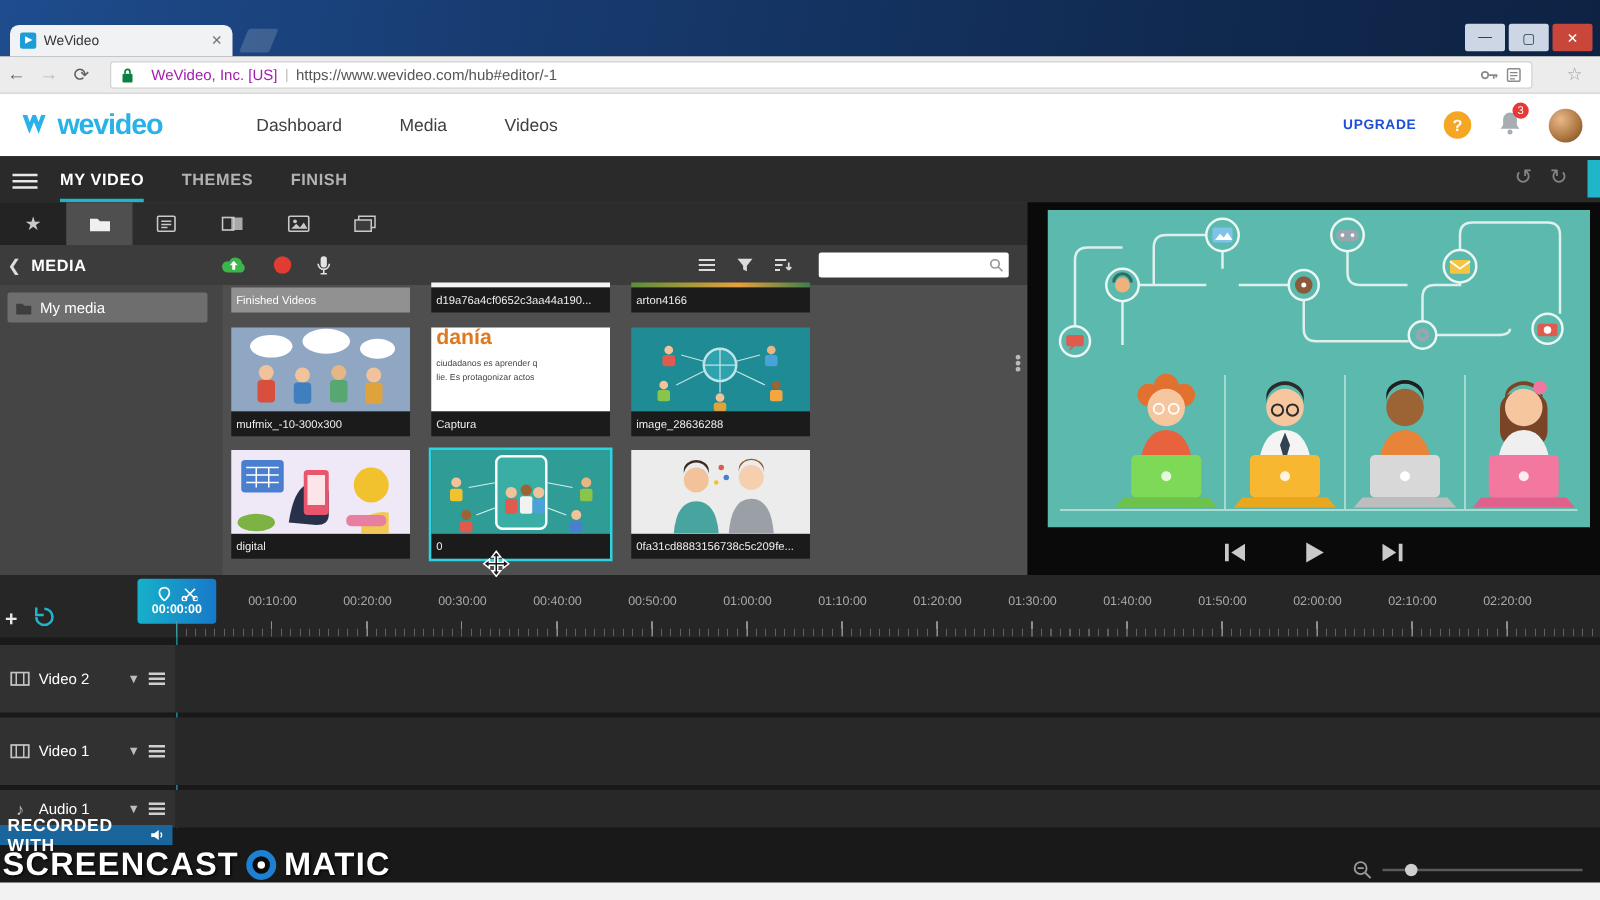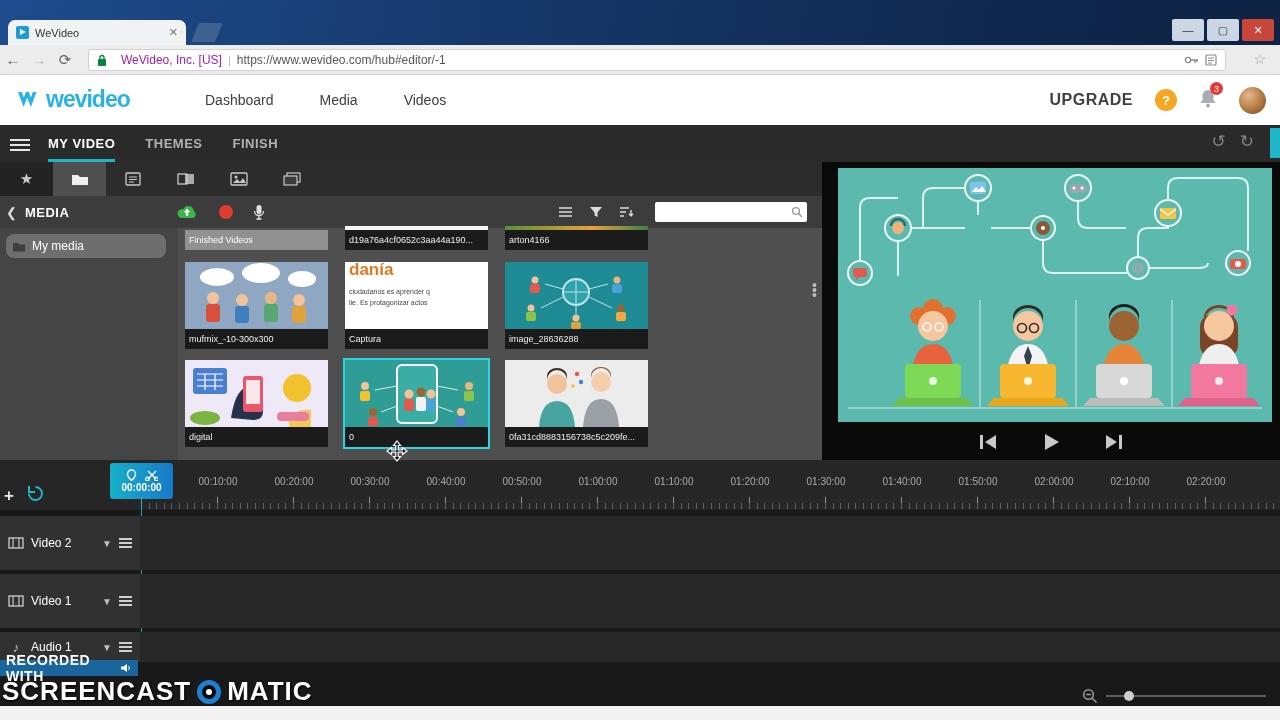--- a/index.html
+++ b/index.html
@@ -33,21 +33,21 @@
   .urltxt { color:#555; font-size:12px; flex:1; }
   .bookmark { position:absolute; right:14px; top:6px; font-size:14px; color:#9aa0a6; }
 
   
   .appheader { position:absolute; left:0; top:75px; width:1280px; height:50px; background:#fff; }
   .logo { position:absolute; left:16px; top:11px; display:flex; align-items:center; gap:4px; }
   .logo .word { font-size:23px; font-weight:bold; color:#29b2e8; letter-spacing:-1px; }
   .mainnav { position:absolute; left:205px; top:0; height:50px; display:flex; align-items:center; gap:46px; }
   .mainnav .lnk { font-size:14px; color:#3c4043; }
   .hdr-right { position:absolute; right:14px; top:0; height:50px; display:flex; align-items:center; gap:22px; }
-  .upgrade { font-size:16px; font-weight:bold; letter-spacing:.5px; color:#404040; }
+  .upgrade { font-size:11px; font-weight:bold; letter-spacing:.5px; color:#1d4ed8; }
   .help { width:22px; height:22px; border-radius:50%; background:#f5a623; color:#fff; font-size:13px;
     font-weight:bold; display:flex; align-items:center; justify-content:center; }
   .bellwrap { position:relative; }
   .badge { position:absolute; right:-6px; top:-6px; background:#e53935; color:#fff; font-size:9px;
     min-width:13px; height:13px; border-radius:7px; display:flex; align-items:center; justify-content:center; }
   .avatar { width:27px; height:27px; border-radius:50%;
     background:radial-gradient(circle at 35% 32%, #e8b88a 0%, #b07a42 55%, #6e451f 100%); }
 
   
   .editorbar { position:absolute; left:0; top:125px; width:1280px; height:37px; background:#2a2a2a; }
@@ -72,21 +72,21 @@
     display:flex; align-items:center; }
   .mediatitle { margin-left:8px; color:#fff; font-size:13px; font-weight:bold; letter-spacing:.5px; }
   .mbicons { position:absolute; left:175px; display:flex; gap:20px; align-items:center; }
   .mbicons2 { position:absolute; left:558px; display:flex; gap:16px; align-items:center; }
   .searchbox { position:absolute; left:655px; top:6px; width:152px; height:20px; background:#fff;
     border-radius:2px; display:flex; align-items:center; padding:0 4px; }
   .searchbox input { border:none; outline:none; flex:1; font-size:11px; width:120px; }
   .mediacontent { position:absolute; left:0; top:66px; width:822px; height:232px; background:#4f4f4f; }
   .mediasidebar { position:absolute; left:0; top:0; width:178px; height:232px; background:#454545; }
   .folderitem { position:absolute; left:6px; top:6px; width:160px; height:24px; background:#6e6e6e;
-    border-radius:8px; display:flex; align-items:center; gap:6px; padding:0 6px; color:#fff; font-size:12px; }
+    border-radius:2px; display:flex; align-items:center; gap:6px; padding:0 6px; color:#fff; font-size:12px; }
   .panelhandle { position:absolute; left:812px; top:55px; color:#bbb; font-size:14px; letter-spacing:0; line-height:5px; }
 
   .card { position:absolute; width:143px; }
   .thumb { width:143px; height:67px; position:relative; overflow:hidden; }
   .cstrip { width:143px; height:20px; background:rgba(20,20,20,.88); color:#eee; font-size:9px;
     display:flex; align-items:center; padding:0 4px; white-space:nowrap; overflow:hidden; }
   .cstrip.gray { background:#919191; color:#fff; }
   .card.selected { outline:2px solid #2ad4e0; outline-offset:0; }
   .cap-big { position:absolute; left:4px; top:-2px; font-size:17px; font-weight:bold; color:#e07820; }
   .cap-line { position:absolute; left:4px; font-size:7px; color:#444; }

